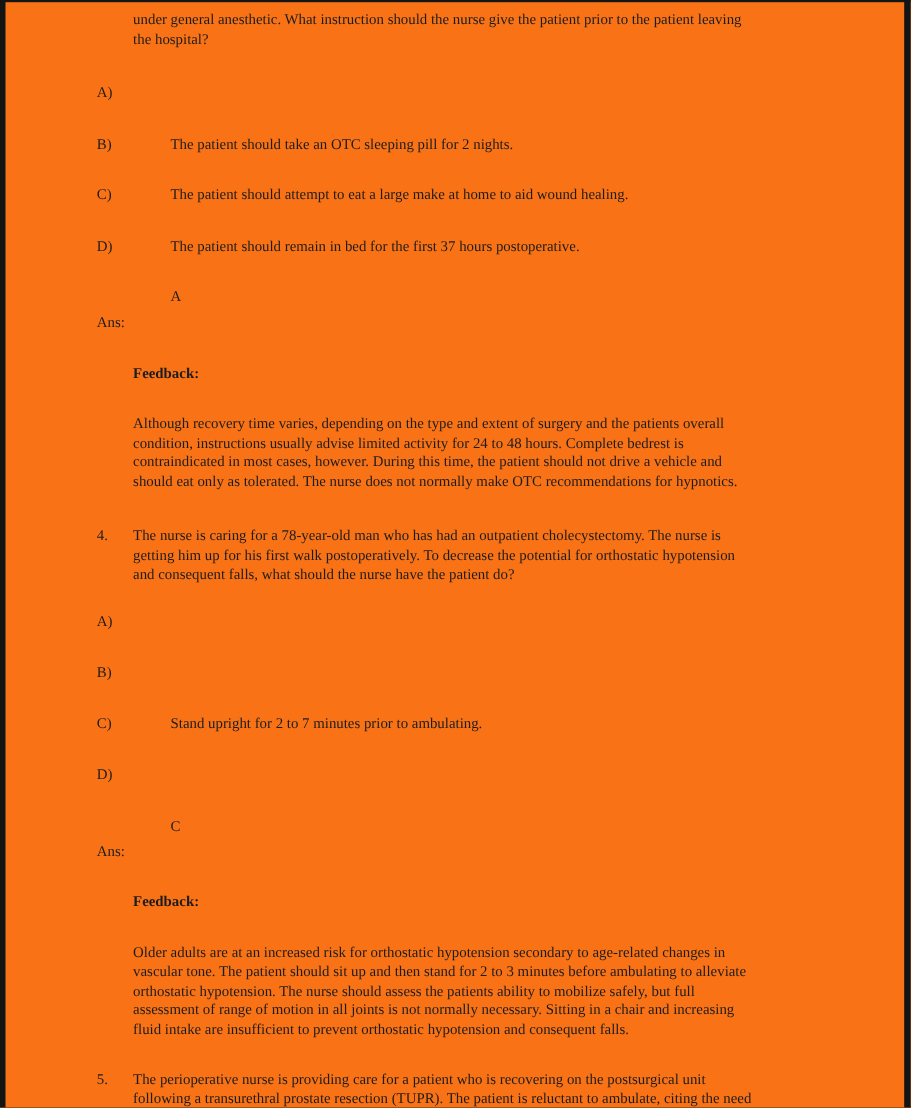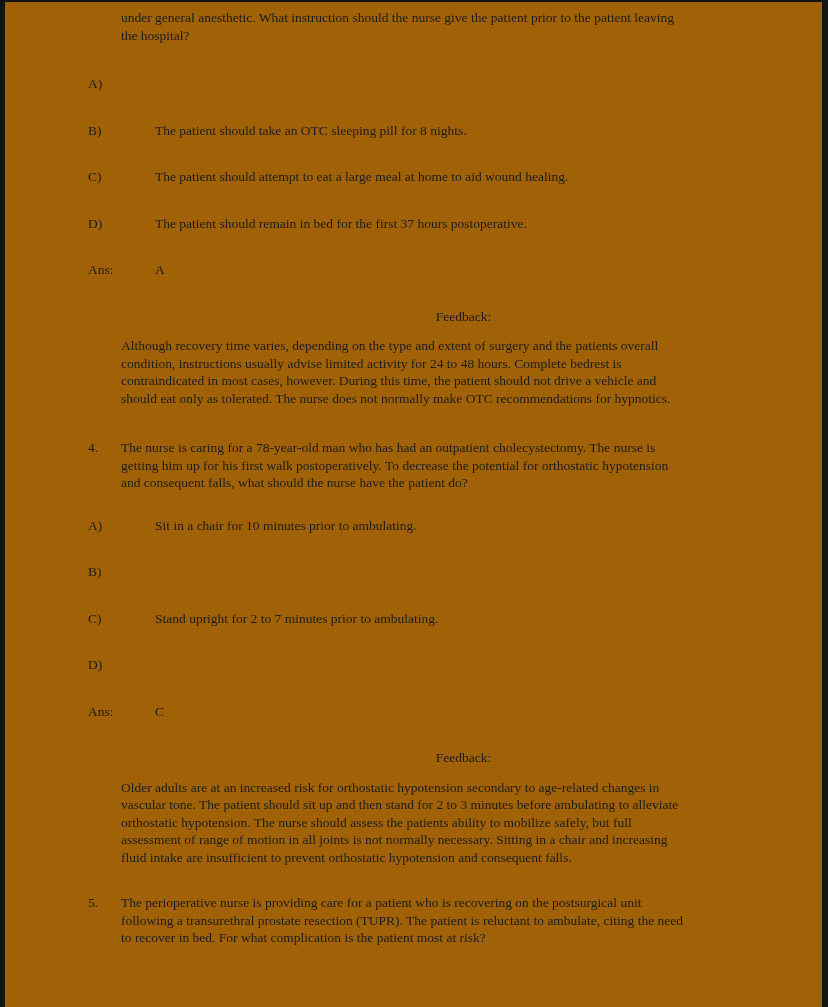--- a/index.html
+++ b/index.html
@@ -4,21 +4,21 @@
 <style>
   html, body {
     margin: 0;
     padding: 0;
     background: #2a2a2a;
   }
   .page {
     position: relative;
     width: 828px;
     height: 1007px;
-    background: #a16207;
+    background: #f97316;
     overflow: hidden;
     font-family: "Liberation Serif", serif;
   }
   .edge-left {
     position: absolute;
     left: 0; top: 0;
     width: 5px; height: 100%;
     background: #141414;
   }
   .edge-right {
@@ -47,30 +47,29 @@
   .stem {
     white-space: pre-line;
     max-width: 655px;
   }
   .optrow { display: flex; margin-top: 29px; }
   .optrow.mt31 { margin-top: 31px; }
   .optrow.mt25 { margin-top: 25px; }
   .optletter { flex: 0 0 67px; }
   .opttext { max-width: 633px; }
   .ansrow { display: flex; margin-top: 29px; }
-  .anslabel { flex: 0 0 67px; }
+  .anslabel { flex: 0 0 67px; margin-top: 23px; }
   .fb-label {
-    margin-left: 51px;
+    margin-left: 33px;
     margin-top: 29px;
-    font-weight: normal;
-    text-align: center;
+    font-weight: bold;
   }
   .fb-text {
     margin-left: 33px;
-    margin-top: 12px;
+    margin-top: 28px;
     white-space: pre-line;
     max-width: 650px;
   }
   .question.mt32 { margin-top: 32px; }
   .question.mt28 { margin-top: 28px; }
 </style>
 </head>
 <body>
 
 <div class="page">
@@ -84,25 +83,25 @@
       <div class="qrow">
         <span class="qnum"></span>
         <div class="stem">under general anesthetic. What instruction should the nurse give the patient prior to the patient leaving
 the hospital?</div>
       </div>
       <div class="optrow mt31">
         <span class="optletter">A)</span>
       </div>
       <div class="optrow">
         <span class="optletter">B)</span>
-        <span class="opttext">The patient should take an OTC sleeping pill for 8 nights.</span>
+        <span class="opttext">The patient should take an OTC sleeping pill for 2 nights.</span>
       </div>
       <div class="optrow">
         <span class="optletter">C)</span>
-        <span class="opttext">The patient should attempt to eat a large meal at home to aid wound healing.</span>
+        <span class="opttext">The patient should attempt to eat a large make at home to aid wound healing.</span>
       </div>
       <div class="optrow">
         <span class="optletter">D)</span>
         <span class="opttext">The patient should remain in bed for the first 37 hours postoperative.</span>
       </div>
       <div class="ansrow">
         <span class="anslabel">Ans:</span>
         <span class="ansvalue">A</span>
       </div>
       <div class="fb-label">Feedback:</div>
@@ -114,21 +113,20 @@
 
     <section class="question mt32">
       <div class="qrow">
         <span class="qnum">4.</span>
         <div class="stem">The nurse is caring for a 78-year-old man who has had an outpatient cholecystectomy. The nurse is
 getting him up for his first walk postoperatively. To decrease the potential for orthostatic hypotension
 and consequent falls, what should the nurse have the patient do?</div>
       </div>
       <div class="optrow mt25">
         <span class="optletter">A)</span>
-        <span class="opttext">Sit in a chair for 10 minutes prior to ambulating.</span>
       </div>
       <div class="optrow">
         <span class="optletter">B)</span>
       </div>
       <div class="optrow">
         <span class="optletter">C)</span>
         <span class="opttext">Stand upright for 2 to 7 minutes prior to ambulating.</span>
       </div>
       <div class="optrow">
         <span class="optletter">D)</span>

